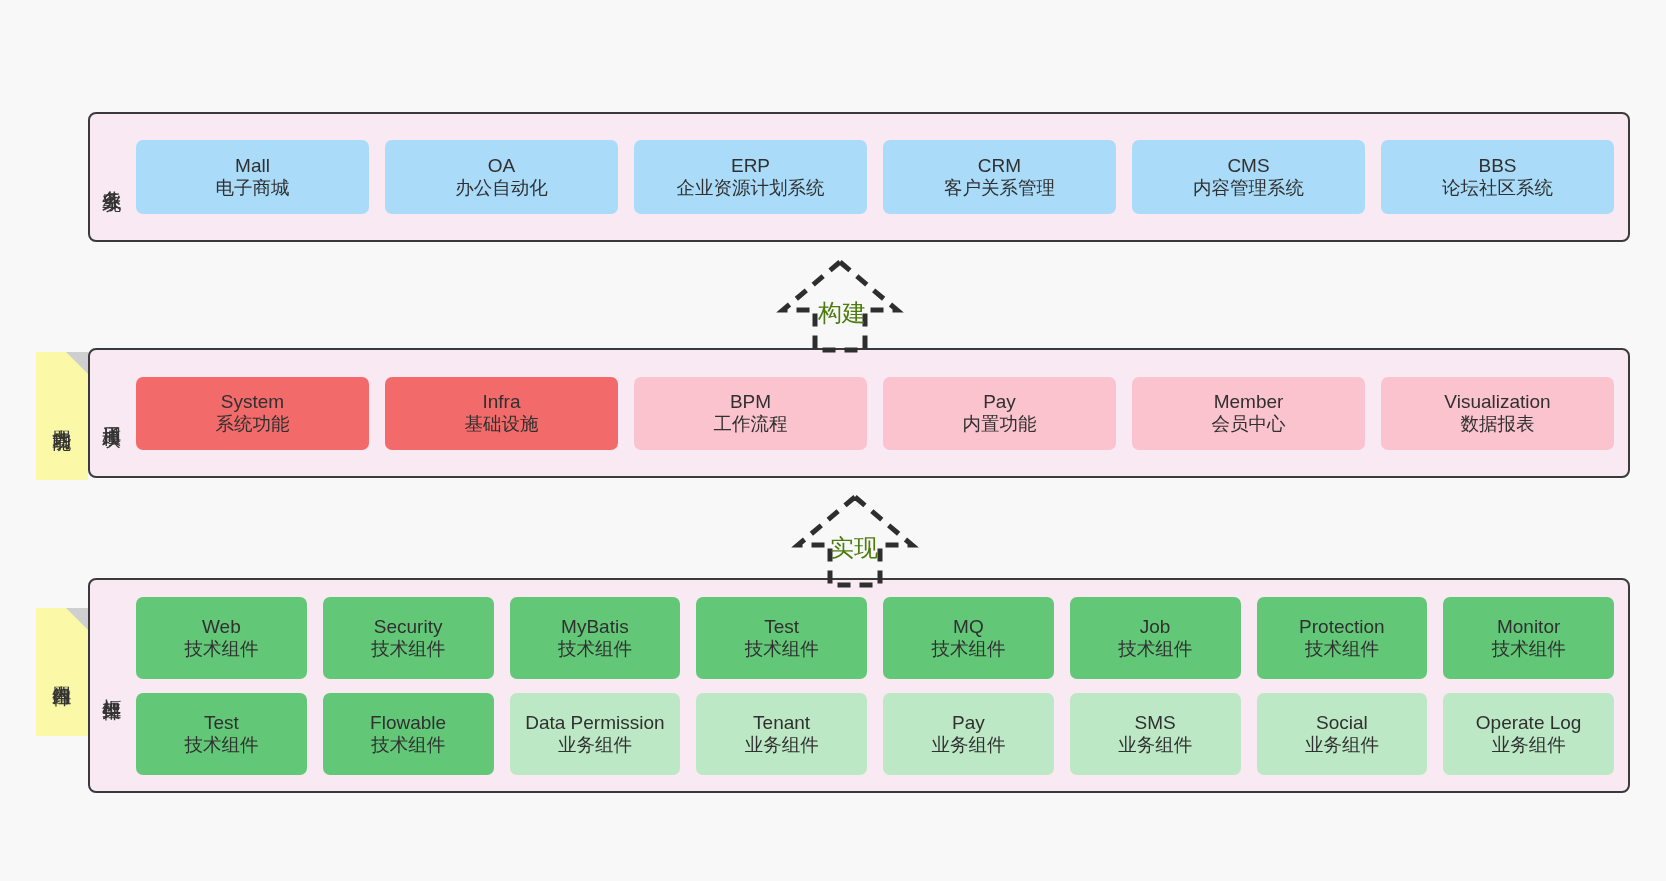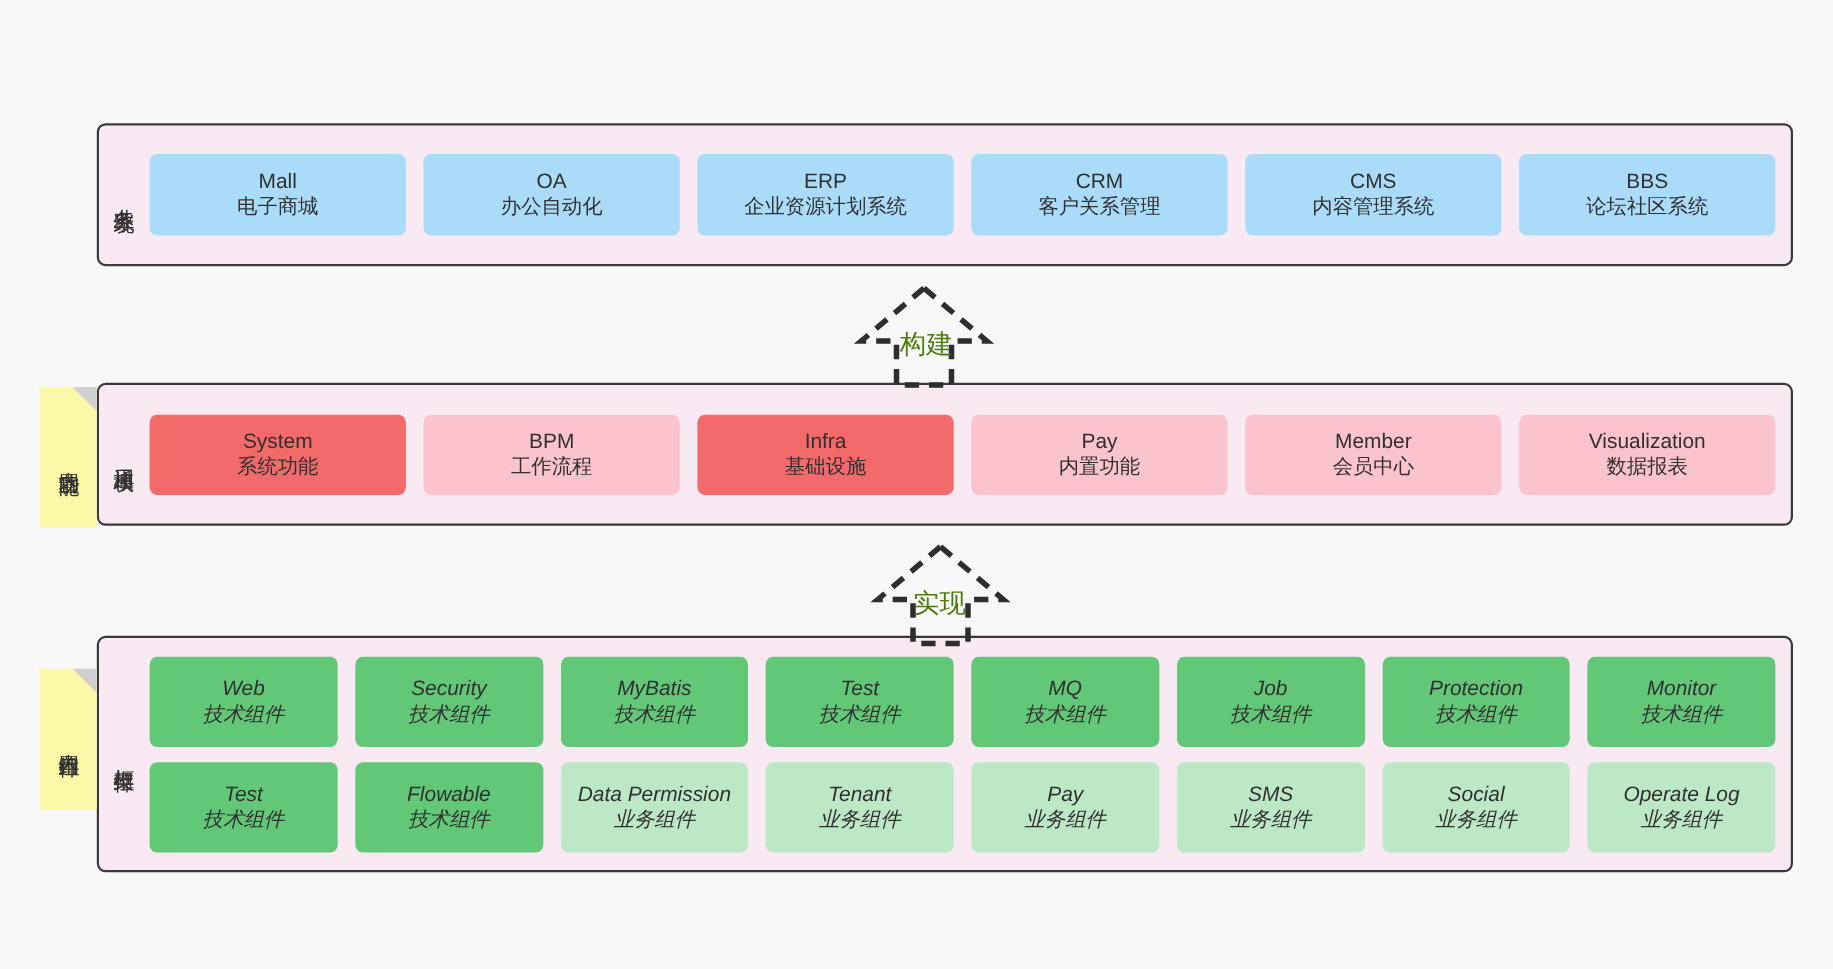--- a/index.html
+++ b/index.html
@@ -86,21 +86,21 @@
   .c-green       { background: #62c878; }
   .c-lightgreen  { background: #bde8c6; }
 
   
   #layer-business  { left: 88px;  top: 112px; width: 1542px; height: 130px; }
   #layer-common    { left: 88px;  top: 348px; width: 1542px; height: 130px; }
   #layer-framework { left: 88px;  top: 578px; width: 1542px; height: 215px; }
 
   #layer-business  .node { height: 74px; }
   #layer-common    .node { height: 73px; }
-  #layer-framework .node { height: 82px; font-style: italic; }
+  #layer-framework .node { height: 82px; }
 
   
   .note {
     position: absolute;
     box-sizing: border-box;
     background: #fbf8a8;
     display: flex;
     align-items: center;
     justify-content: center;
     font-size: 19px;
@@ -192,27 +192,27 @@
 </div>
 
 <div class="layer" id="layer-common">
   <div class="layer-title">通用模块</div>
   <div class="layer-body">
     <div class="row">
       <div class="node c-red">
         <span class="ln">System</span>
         <span class="ln cn">系统功能</span>
       </div>
+      <div class="node c-red">
+        <span class="ln">Infra</span>
+        <span class="ln cn">基础设施</span>
+      </div>
       <div class="node c-pink">
         <span class="ln">BPM</span>
         <span class="ln cn">工作流程</span>
-      </div>
-      <div class="node c-red">
-        <span class="ln">Infra</span>
-        <span class="ln cn">基础设施</span>
       </div>
       <div class="node c-pink">
         <span class="ln">Pay</span>
         <span class="ln cn">内置功能</span>
       </div>
       <div class="node c-pink">
         <span class="ln">Member</span>
         <span class="ln cn">会员中心</span>
       </div>
       <div class="node c-pink">

